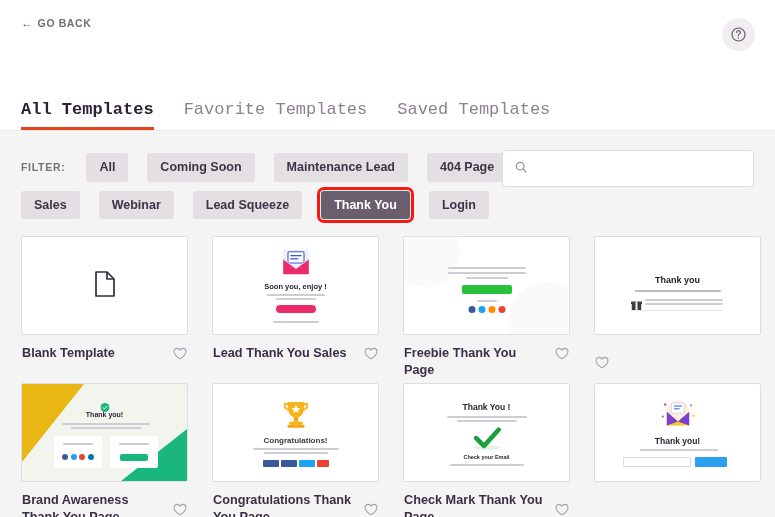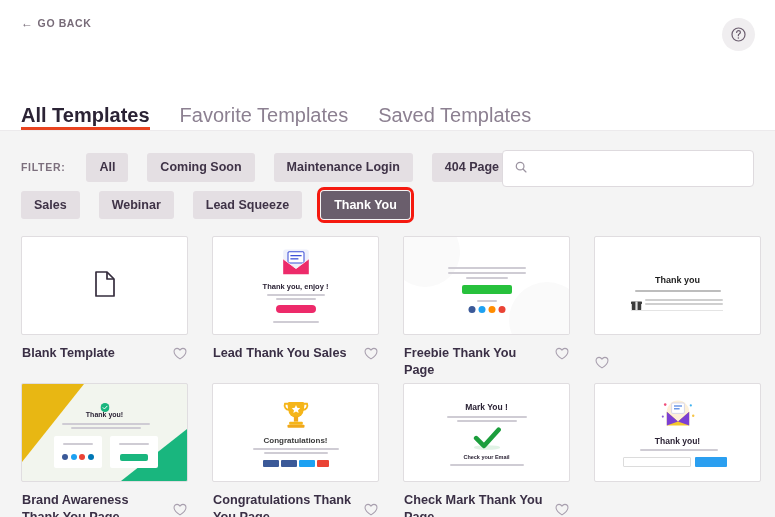--- a/index.html
+++ b/index.html
@@ -37,23 +37,24 @@
     background: #f0eef0; border: none; cursor: pointer;
     display: flex; align-items: center; justify-content: center;
   }
   .help-btn svg { display:block; }
 
   .tabs {
     position: absolute; left: 21px; bottom: 0;
     display: flex; align-items: flex-end; gap: 30px;
   }
   .tab {
-    font-size: 20px; color: #8c8091; padding-bottom: 0;
+    font-size: 17px; color: #8c8091; padding-bottom: 8px;
     cursor: pointer; border-bottom: 3px solid transparent;
     white-space: nowrap;
+    font-family: Liberation Mono, monospace;
   }
   .tab.active { color: #2b2335; font-weight: 700; border-bottom-color: #e8431f; }
 
   
   .filter-bar {
     position: relative; padding: 22px 21px 0 21px;
     display: flex; align-items: flex-start;
   }
   .filter-groups { width: 470px; }
   .filter-row { display: flex; align-items: center; gap: 19px; margin-bottom: 9px; flex-wrap: nowrap; }
@@ -152,29 +153,30 @@
     </div>
   </div>
 
   <div class="filter-bar">
     <div class="filter-groups">
 
       <div class="filter-row">
         <span class="filter-label">FILTER:</span>
         <button class="chip">All</button>
         <button class="chip">Coming Soon</button>
-        <button class="chip">Maintenance Login</button>
+        <button class="chip">Maintenance Lead</button>
         <button class="chip">404 Page</button>
       </div>
 
       <div class="filter-row">
         <button class="chip">Sales</button>
         <button class="chip">Webinar</button>
         <button class="chip">Lead Squeeze</button>
         <button class="chip active highlighted">Thank You</button>
+        <button class="chip">Login</button>
       </div>
     </div>
 
     <div class="search-wrap">
       <span>
         <svg width="14" height="14" viewBox="0 0 24 24" fill="none" stroke="#9b93a0" stroke-width="2.1">
           <circle cx="10.5" cy="10.5" r="6.6"></circle>
           <line x1="15.4" y1="15.4" x2="20.5" y2="20.5" stroke-linecap="round"></line>
         </svg>
       </span>
@@ -208,21 +210,21 @@
           <div style="position:absolute;left:50%;top:12px;transform:translateX(-50%);">
             <svg width="32" height="28" viewBox="0 0 40 34">
               <rect x="4" y="0" width="32" height="30" rx="3" fill="#eef0fb"></rect>
               <rect x="10" y="3" width="20" height="14" rx="1.5" fill="#ffffff" stroke="#3f51d8" stroke-width="1.3"></rect>
               <rect x="13" y="7" width="14" height="1.6" fill="#3f51d8"></rect>
               <rect x="13" y="11" width="10" height="1.6" fill="#3f51d8"></rect>
               <path d="M4 12 L20 24 L36 12 L36 31 L4 31 Z" fill="#ed2a6a"></path>
               <path d="M4 12 L20 24 L36 12" fill="none" stroke="#ffffff" stroke-width="1"></path>
             </svg>
           </div>
-          <div class="art-center mini-title" style="top:45px;">Thank you, enjoy !</div>
+          <div class="art-center mini-title" style="top:45px;">Soon you, enjoy !</div>
           <div class="tline" style="width:58px;top:57px;position:absolute;left:54px;"></div>
           <div class="tline" style="width:40px;top:61px;position:absolute;left:63px;"></div>
           <div style="position:absolute;left:50%;top:68px;transform:translateX(-50%);width:40px;height:8px;border-radius:5px;background:#ed2a6a;"></div>
           <div class="tline" style="width:46px;top:84px;position:absolute;left:60px;"></div>
         </div>
       </div>
       <div class="card-foot">
         <div class="card-title">Lead Thank You Sales</div>
         <span class="heart">
           <svg width="14" height="13" viewBox="0 0 24 22" fill="none" stroke="#a89fae" stroke-width="1.8">
@@ -356,21 +358,21 @@
           <svg width="14" height="13" viewBox="0 0 24 22" fill="none" stroke="#a89fae" stroke-width="1.8">
             <path d="M12 20.3S1.8 13.9 1.8 7.6c0-3.2 2.5-5.4 5.3-5.4 2 0 3.7 1.1 4.9 3 1.2-1.9 2.9-3 4.9-3 2.8 0 5.3 2.2 5.3 5.4 0 6.3-10.2 12.7-10.2 12.7z" stroke-linejoin="round"></path>
           </svg>
         </span>
       </div>
     </div>
 
     <div class="card">
       <div class="thumb">
         <div class="art">
-          <div class="art-center mini-title" style="top:18px;font-size:8.5px;">Mark You !</div>
+          <div class="art-center mini-title" style="top:18px;font-size:8.5px;">Thank You !</div>
           <div class="tline" style="width:80px;top:32px;position:absolute;left:43px;"></div>
           <div class="tline" style="width:60px;top:36px;position:absolute;left:53px;"></div>
           <span style="position:absolute;left:50%;top:43px;transform:translateX(-50%);">
             <svg width="34" height="24" viewBox="0 0 44 30">
               <ellipse cx="22" cy="26" rx="17" ry="3" fill="#e2f3e6"></ellipse>
               <path d="M8 14 L18 24 L37 3" stroke="#1c9e3d" stroke-width="6" fill="none" stroke-linecap="round" stroke-linejoin="round"></path>
             </svg>
           </span>
           <div class="art-center" style="top:70px;font-size:5.5px;font-weight:700;color:#2b2335;">Check your Email</div>
           <div class="tline" style="width:74px;top:80px;position:absolute;left:46px;"></div>

